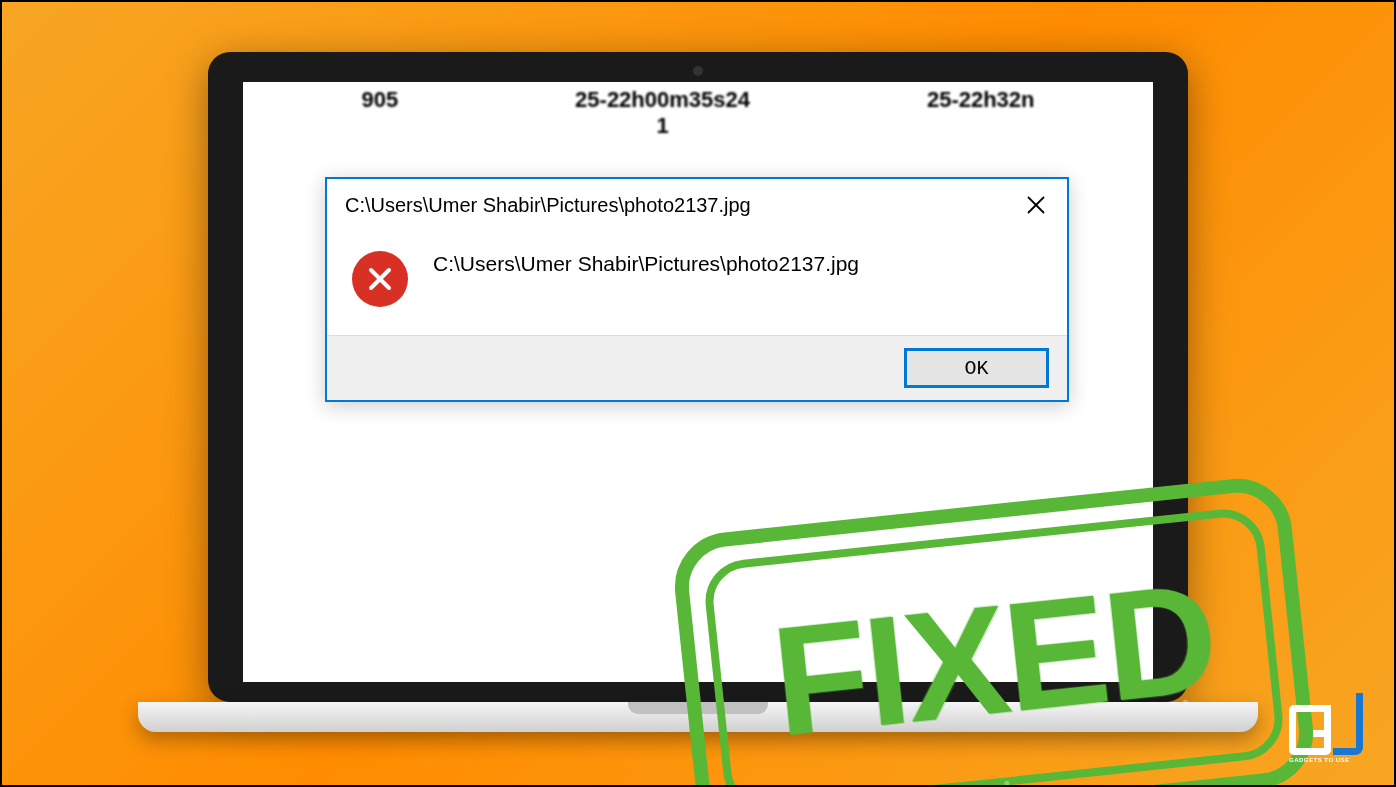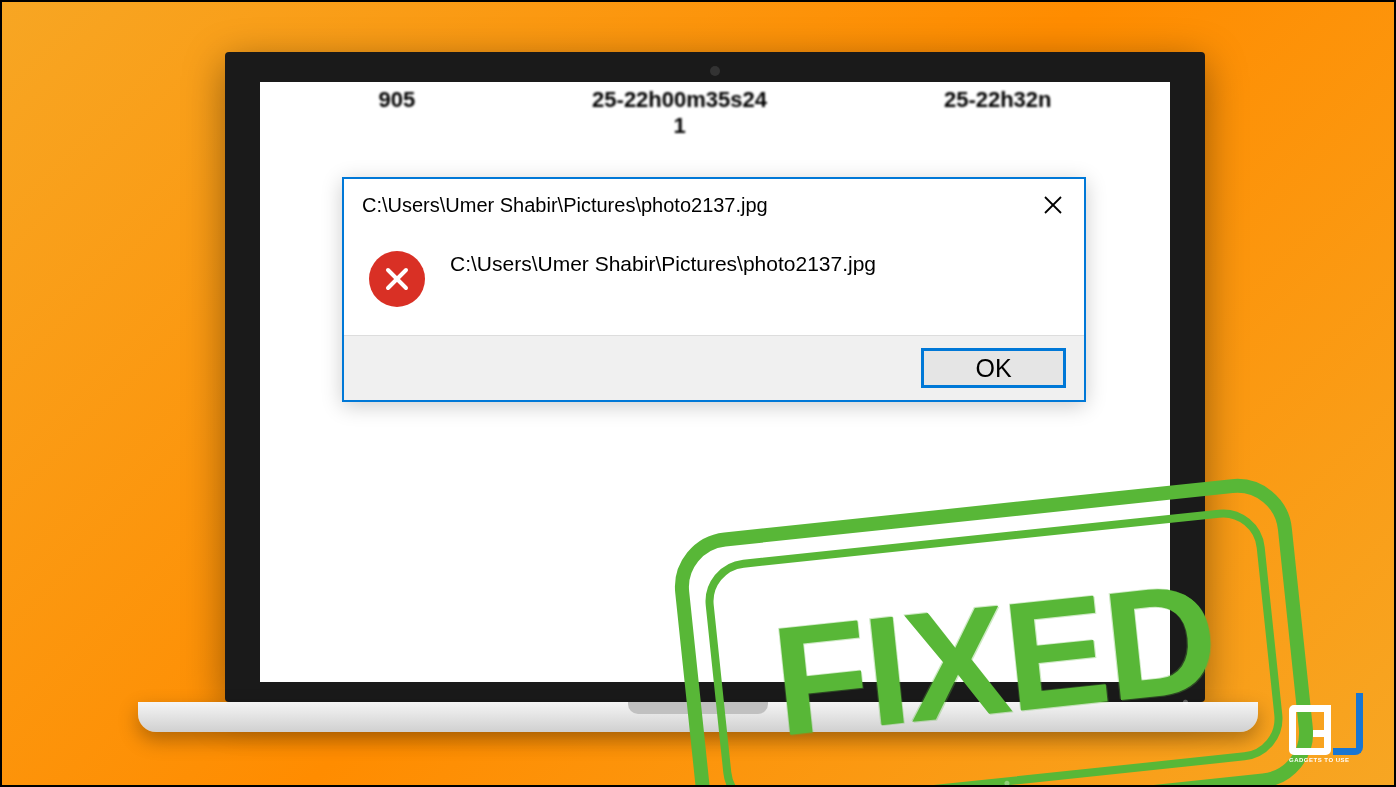--- a/index.html
+++ b/index.html
@@ -23,25 +23,24 @@
       top: 50px;
       left: 50%;
       transform: translateX(-50%);
       width: 980px;
     }
     
     .laptop-screen-frame {
       width: 980px;
       height: 650px;
       background: #1a1a1a;
-      border-radius: 4px;
+      border-radius: 22px;
       padding: 30px 35px 20px 35px;
       box-shadow: 0 10px 40px rgba(0,0,0,0.4);
       position: relative;
-      margin-left: 17px;
     }
     
     .laptop-camera {
       position: absolute;
       top: 14px;
       left: 50%;
       transform: translateX(-50%);
       width: 10px;
       height: 10px;
       background: #333;
@@ -173,24 +172,24 @@
       padding: 12px 18px;
       display: flex;
       justify-content: flex-end;
     }
     
     .ok-button {
       width: 145px;
       height: 40px;
       background: #e5e5e5;
       border: 3px solid #0078d7;
-      font-size: 25px;
+      font-size: 20px;
       color: #000;
       cursor: pointer;
-      font-family: Liberation Sans, sans-serif;
+      font-family: Liberation Mono, monospace;
     }
     
     .fixed-stamp {
       position: absolute;
       bottom: -30px;
       right: 90px;
       transform: rotate(-6deg);
       z-index: 100;
     }
     

